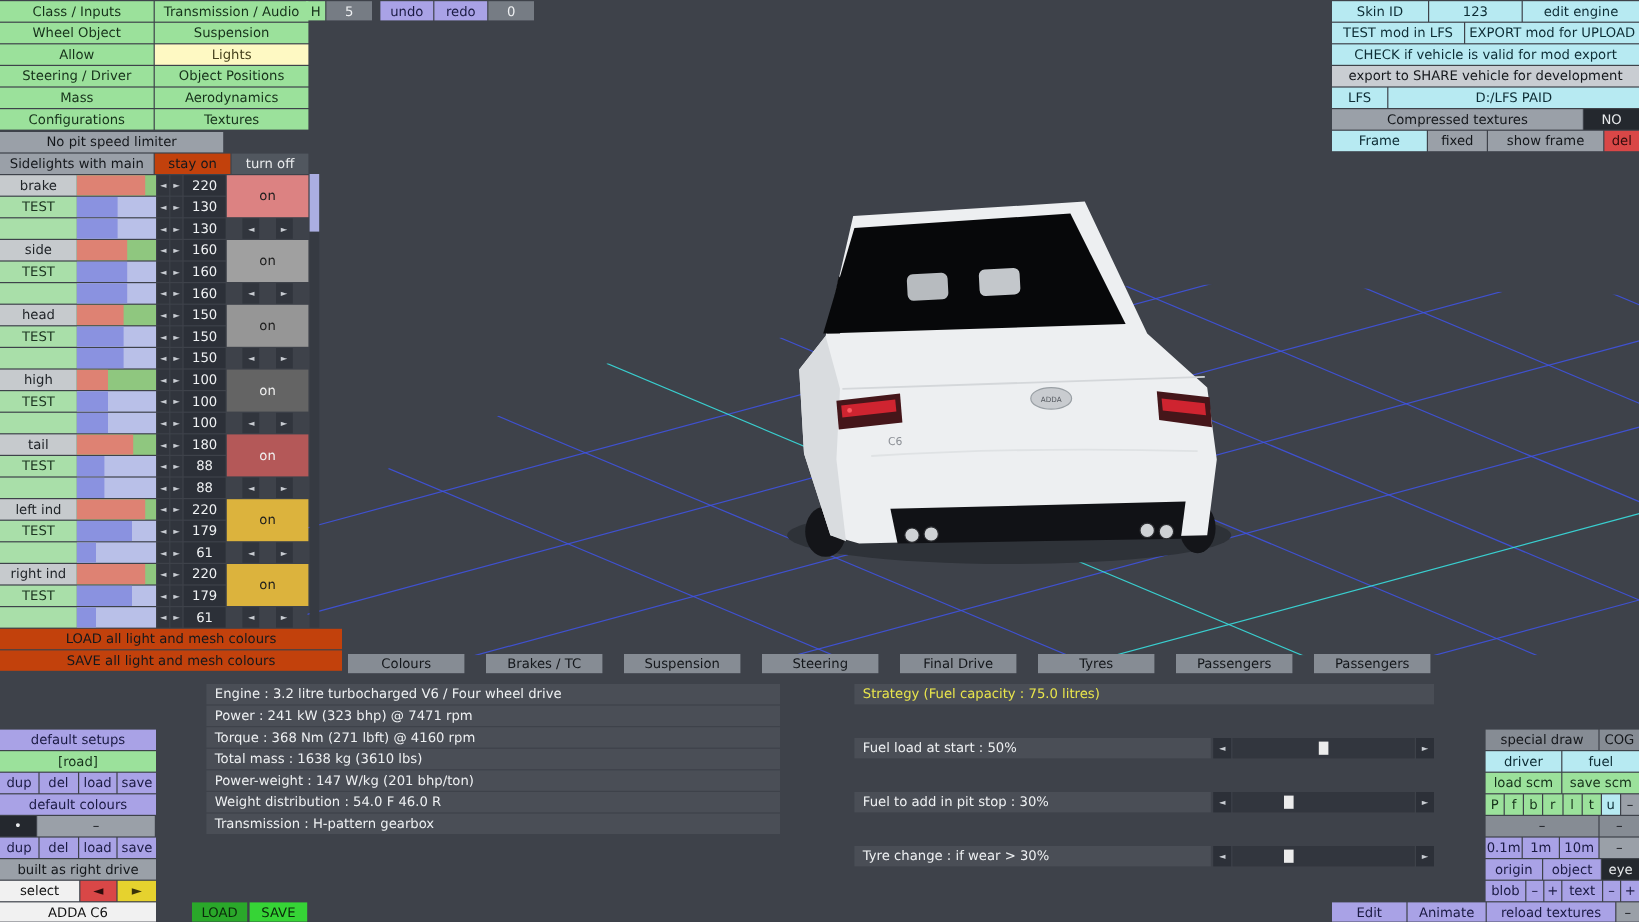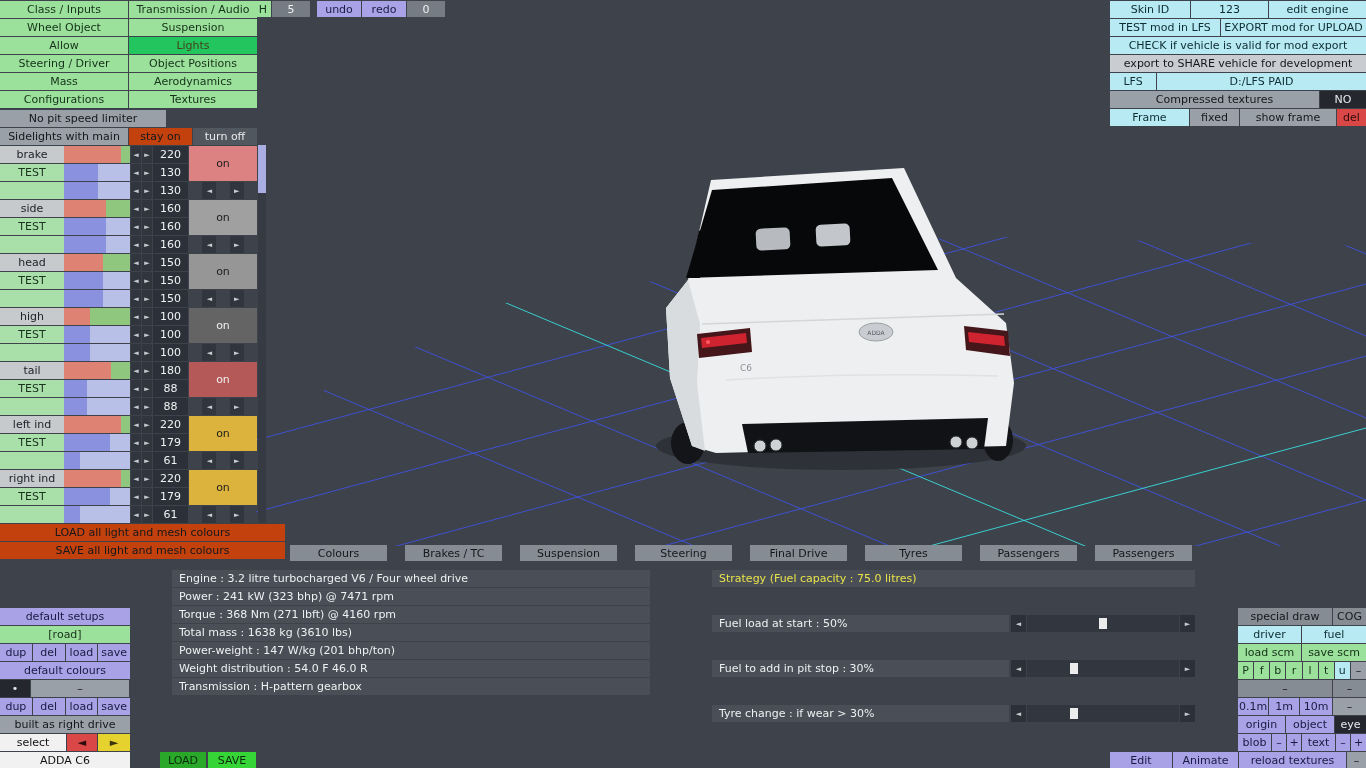--- a/index.html
+++ b/index.html
@@ -1,21 +1,21 @@
 <!DOCTYPE html>
 <html><head>
 <meta charset="utf-8">
 <style>
   *{margin:0;padding:0;box-sizing:border-box;}
   html,body{width:1366px;height:768px;background:#3e424a;font-family:"DejaVu Sans","Liberation Sans",sans-serif;overflow:hidden;}
   #root{position:absolute;left:0;top:0;width:1366px;height:768px;}
   .btn{display:flex;align-items:center;justify-content:center;height:17px;font-size:11px;line-height:1;white-space:nowrap;overflow:hidden;cursor:default;}
   .h16{height:16px;}
   .green{background:#9be19b;color:#16311a;}
-  .cream{background:#22c55e;color:#47421d;}
+  .cream{background:#fef9c3;color:#47421d;}
   .cyan{background:#b7eaf2;color:#0d2c34;}
   .purple{background:#a9a2e6;color:#1a1a42;}
   .gray{background:#9aa0a8;color:#14171b;}
   .mgray{background:#868c94;color:#14171b;}
   .lgray{background:#c9cdd2;color:#14171b;}
   .numgray{background:#767c84;color:#eef0f2;}
   .dgray2{background:#c2410c;color:#15181c;}
   .ddark{background:#51575f;color:#e9ebed;}
   .dark{background:#24282e;color:#e8eaec;}
   .red{background:#d94747;color:#2f0c0c;}
@@ -199,21 +199,21 @@
     <div class="trow">
       <div class="btn cyan" style="width:79px">Frame</div>
       <div class="btn gray" style="width:49px">fixed</div>
       <div class="btn gray" style="width:96px">show frame</div>
       <div class="btn red f1">del</div>
     </div>
   </div>
 
   <div id="lights-panel">
     <div class="lprow">
-      <div class="btn gray" style="width:166px">No pit speed limiter</div>
+      <div class="btn gray" style="width:186px">No pit speed limiter</div>
     </div>
     <div class="lprow">
       <div class="btn gray" style="width:128px">Sidelights with main</div>
       <div class="btn dgray2" style="width:63px">stay on</div>
       <div class="btn ddark" style="width:64px">turn off</div>
     </div>
     <div id="light-groups">
   <div class="lgroup">
     <div class="lrow">
       <div class="lname n1">brake</div>

